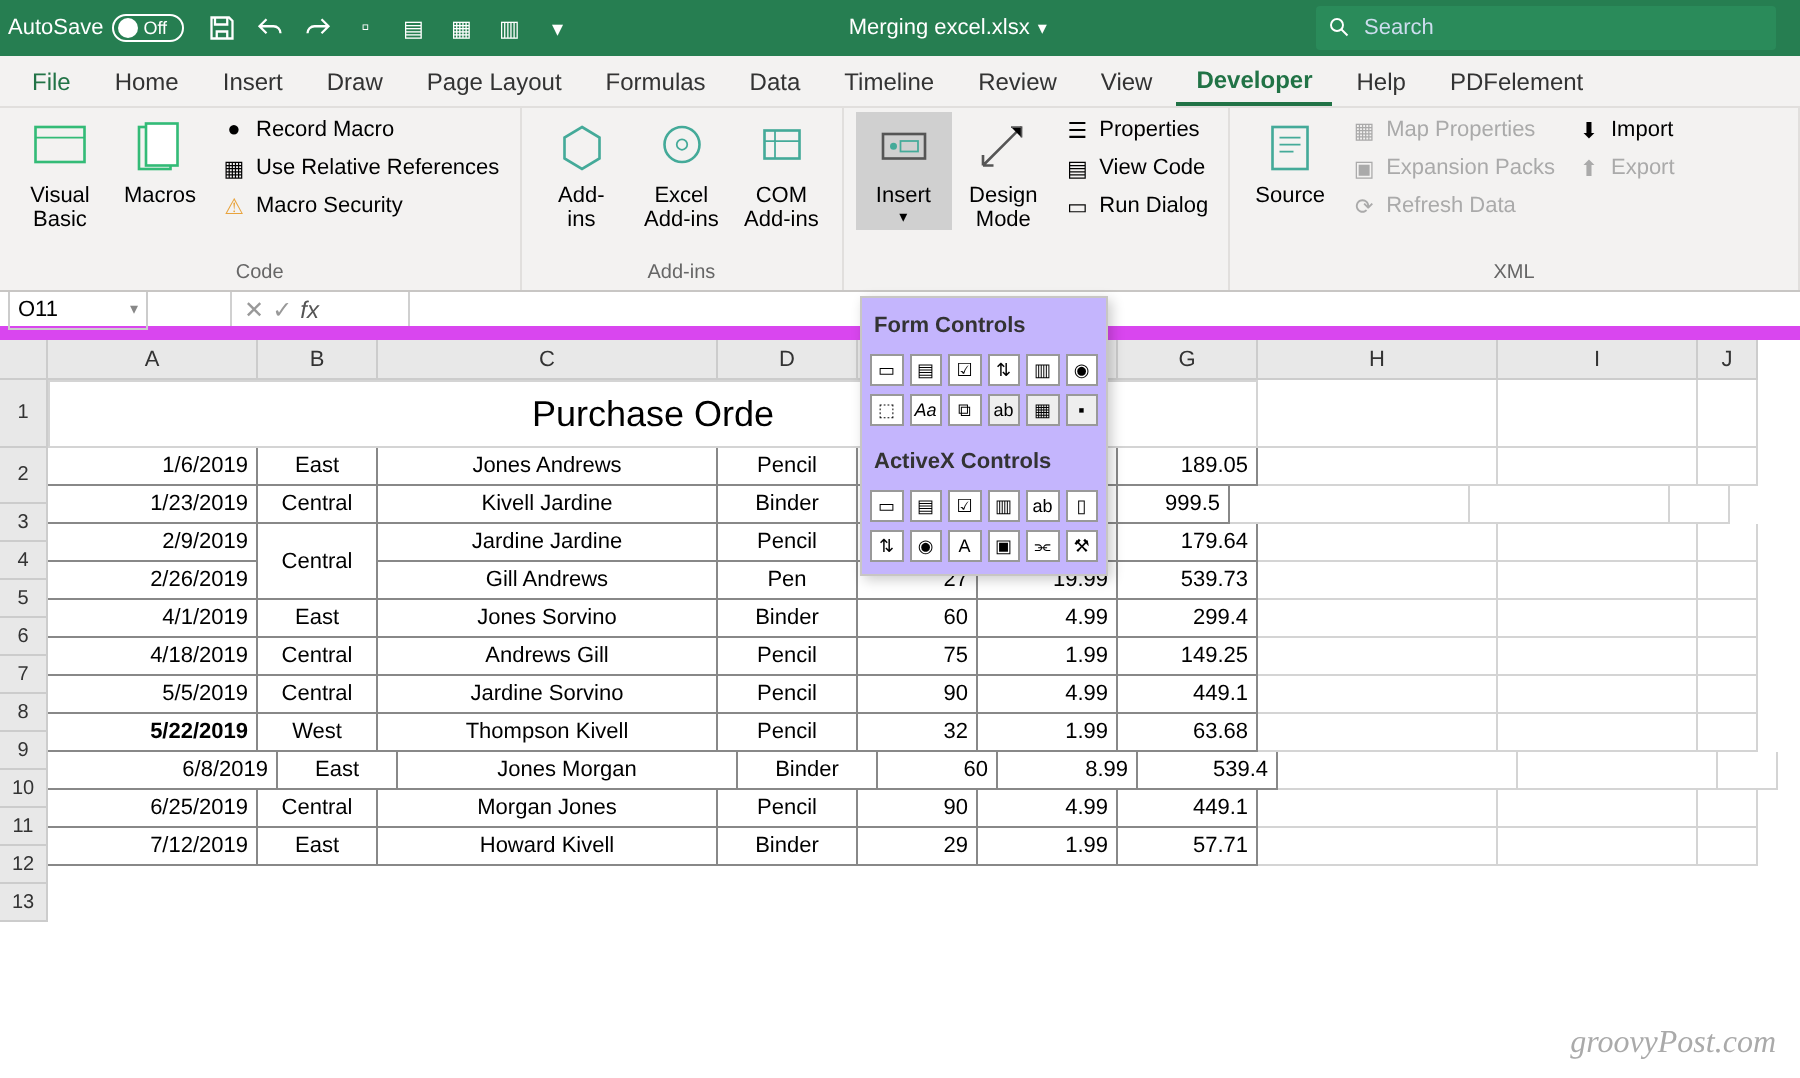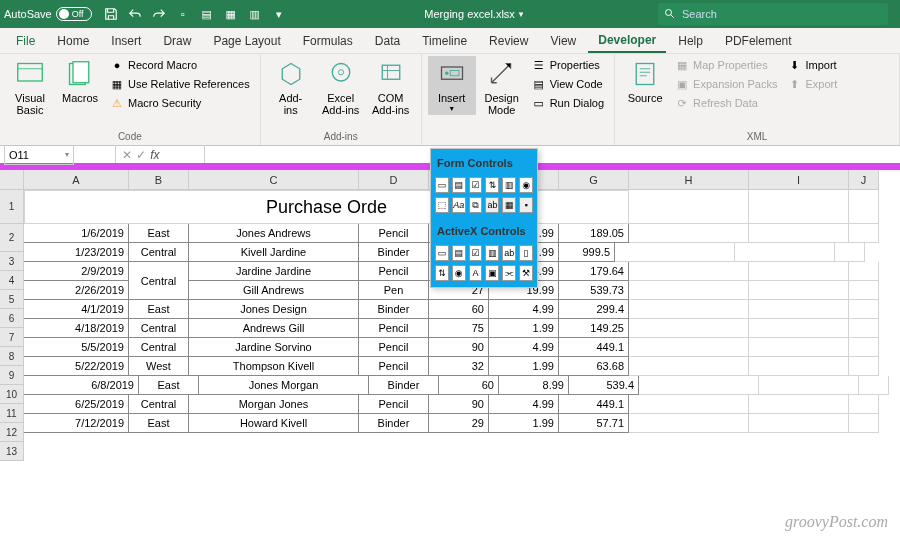--- a/index.html
+++ b/index.html
@@ -41,21 +41,21 @@
 .colheads { display: flex; height: 20px; }
 .colhead { background: #e8e8e8; border-right: 1px solid #ccc; border-bottom: 1px solid #ccc; font-size: 11px; display: flex; align-items: center; justify-content: center; color: #333; }
 .datarow { display: flex; height: 19px; }
 .datarow.tall { height: 34px; }
 .cell { border-right: 1px solid #d4d4d4; border-bottom: 1px solid #d4d4d4; font-size: 11px; padding: 0 4px; display: flex; align-items: center; overflow: hidden; }
 .cell.header { background: #9a9ae0; color: #000; font-weight: bold; justify-content: center; border-right: 1px solid #888; border-bottom: 1px solid #888; }
 .cell.title { font-size: 18px; justify-content: center; border: 1px solid #d4d4d4; }
 .cell.data { border: 1px solid #888; border-top: none; border-left: none; }
 .cell.r { justify-content: flex-end; }
 .cell.c { justify-content: center; }
-.popup { position: absolute; top: 148px; left: 430px; width: 108px; background: #0ea5e9; border: 1px solid #c8c6c4; box-shadow: 2px 2px 6px rgba(0,0,0,0.2); z-index: 10; padding: 4px; }
+.popup { position: absolute; top: 148px; left: 430px; width: 124px; background: #c4b5fd; border: 1px solid #c8c6c4; box-shadow: 2px 2px 6px rgba(0,0,0,0.2); z-index: 10; padding: 4px; }
 .popup .ptitle { font-size: 11px; font-weight: bold; padding: 4px 2px 6px; color: #333; }
 .popup .prow { display: flex; gap: 3px; padding: 2px 0; }
 .popup .pic { width: 18px; height: 16px; border: 1px solid #999; background: #fff; display: flex; align-items: center; justify-content: center; font-size: 9px; cursor: pointer; }
 .watermark { position: absolute; bottom: 8px; right: 12px; font-size: 16px; color: #aaa; font-style: italic; font-family: Georgia, serif; }
 svg { display: block; }
 </style>
 </head>
 <body>
 
 <div class="titlebar">
@@ -368,21 +368,21 @@
           <div class="cell data r" style="width: 60px;">27</div>
           <div class="cell data r" style="width: 70px;">19.99</div>
           <div class="cell data r" style="width: 70px;">539.73</div>
           <div class="cell" style="width: 120px;"></div>
           <div class="cell" style="width: 100px;"></div>
           <div class="cell" style="width: 30px;"></div>
         </div>
         <div class="datarow">
           <div class="cell data r" style="width: 105px;">4/1/2019</div>
           <div class="cell data c" style="width: 60px;">East</div>
-          <div class="cell data c" style="width: 170px;">Jones Design</div>
+          <div class="cell data c" style="width: 170px;">Jones Sorvino</div>
           <div class="cell data c" style="width: 70px;">Binder</div>
           <div class="cell data r" style="width: 60px;">60</div>
           <div class="cell data r" style="width: 70px;">4.99</div>
           <div class="cell data r" style="width: 70px;">299.4</div>
           <div class="cell" style="width: 120px;"></div>
           <div class="cell" style="width: 100px;"></div>
           <div class="cell" style="width: 30px;"></div>
         </div>
         <div class="datarow">
           <div class="cell data r" style="width: 105px;">4/18/2019</div>
@@ -402,21 +402,21 @@
           <div class="cell data c" style="width: 170px;">Jardine Sorvino</div>
           <div class="cell data c" style="width: 70px;">Pencil</div>
           <div class="cell data r" style="width: 60px;">90</div>
           <div class="cell data r" style="width: 70px;">4.99</div>
           <div class="cell data r" style="width: 70px;">449.1</div>
           <div class="cell" style="width: 120px;"></div>
           <div class="cell" style="width: 100px;"></div>
           <div class="cell" style="width: 30px;"></div>
         </div>
         <div class="datarow">
-          <div class="cell data r" style="width: 105px;">5/22/2019</div>
+          <div class="cell data r" style="width: 105px; font-weight: bold;">5/22/2019</div>
           <div class="cell data c" style="width: 60px;">West</div>
           <div class="cell data c" style="width: 170px;">Thompson Kivell</div>
           <div class="cell data c" style="width: 70px;">Pencil</div>
           <div class="cell data r" style="width: 60px;">32</div>
           <div class="cell data r" style="width: 70px;">1.99</div>
           <div class="cell data r" style="width: 70px;">63.68</div>
           <div class="cell" style="width: 120px;"></div>
           <div class="cell" style="width: 100px;"></div>
           <div class="cell" style="width: 30px;"></div>
         </div>

